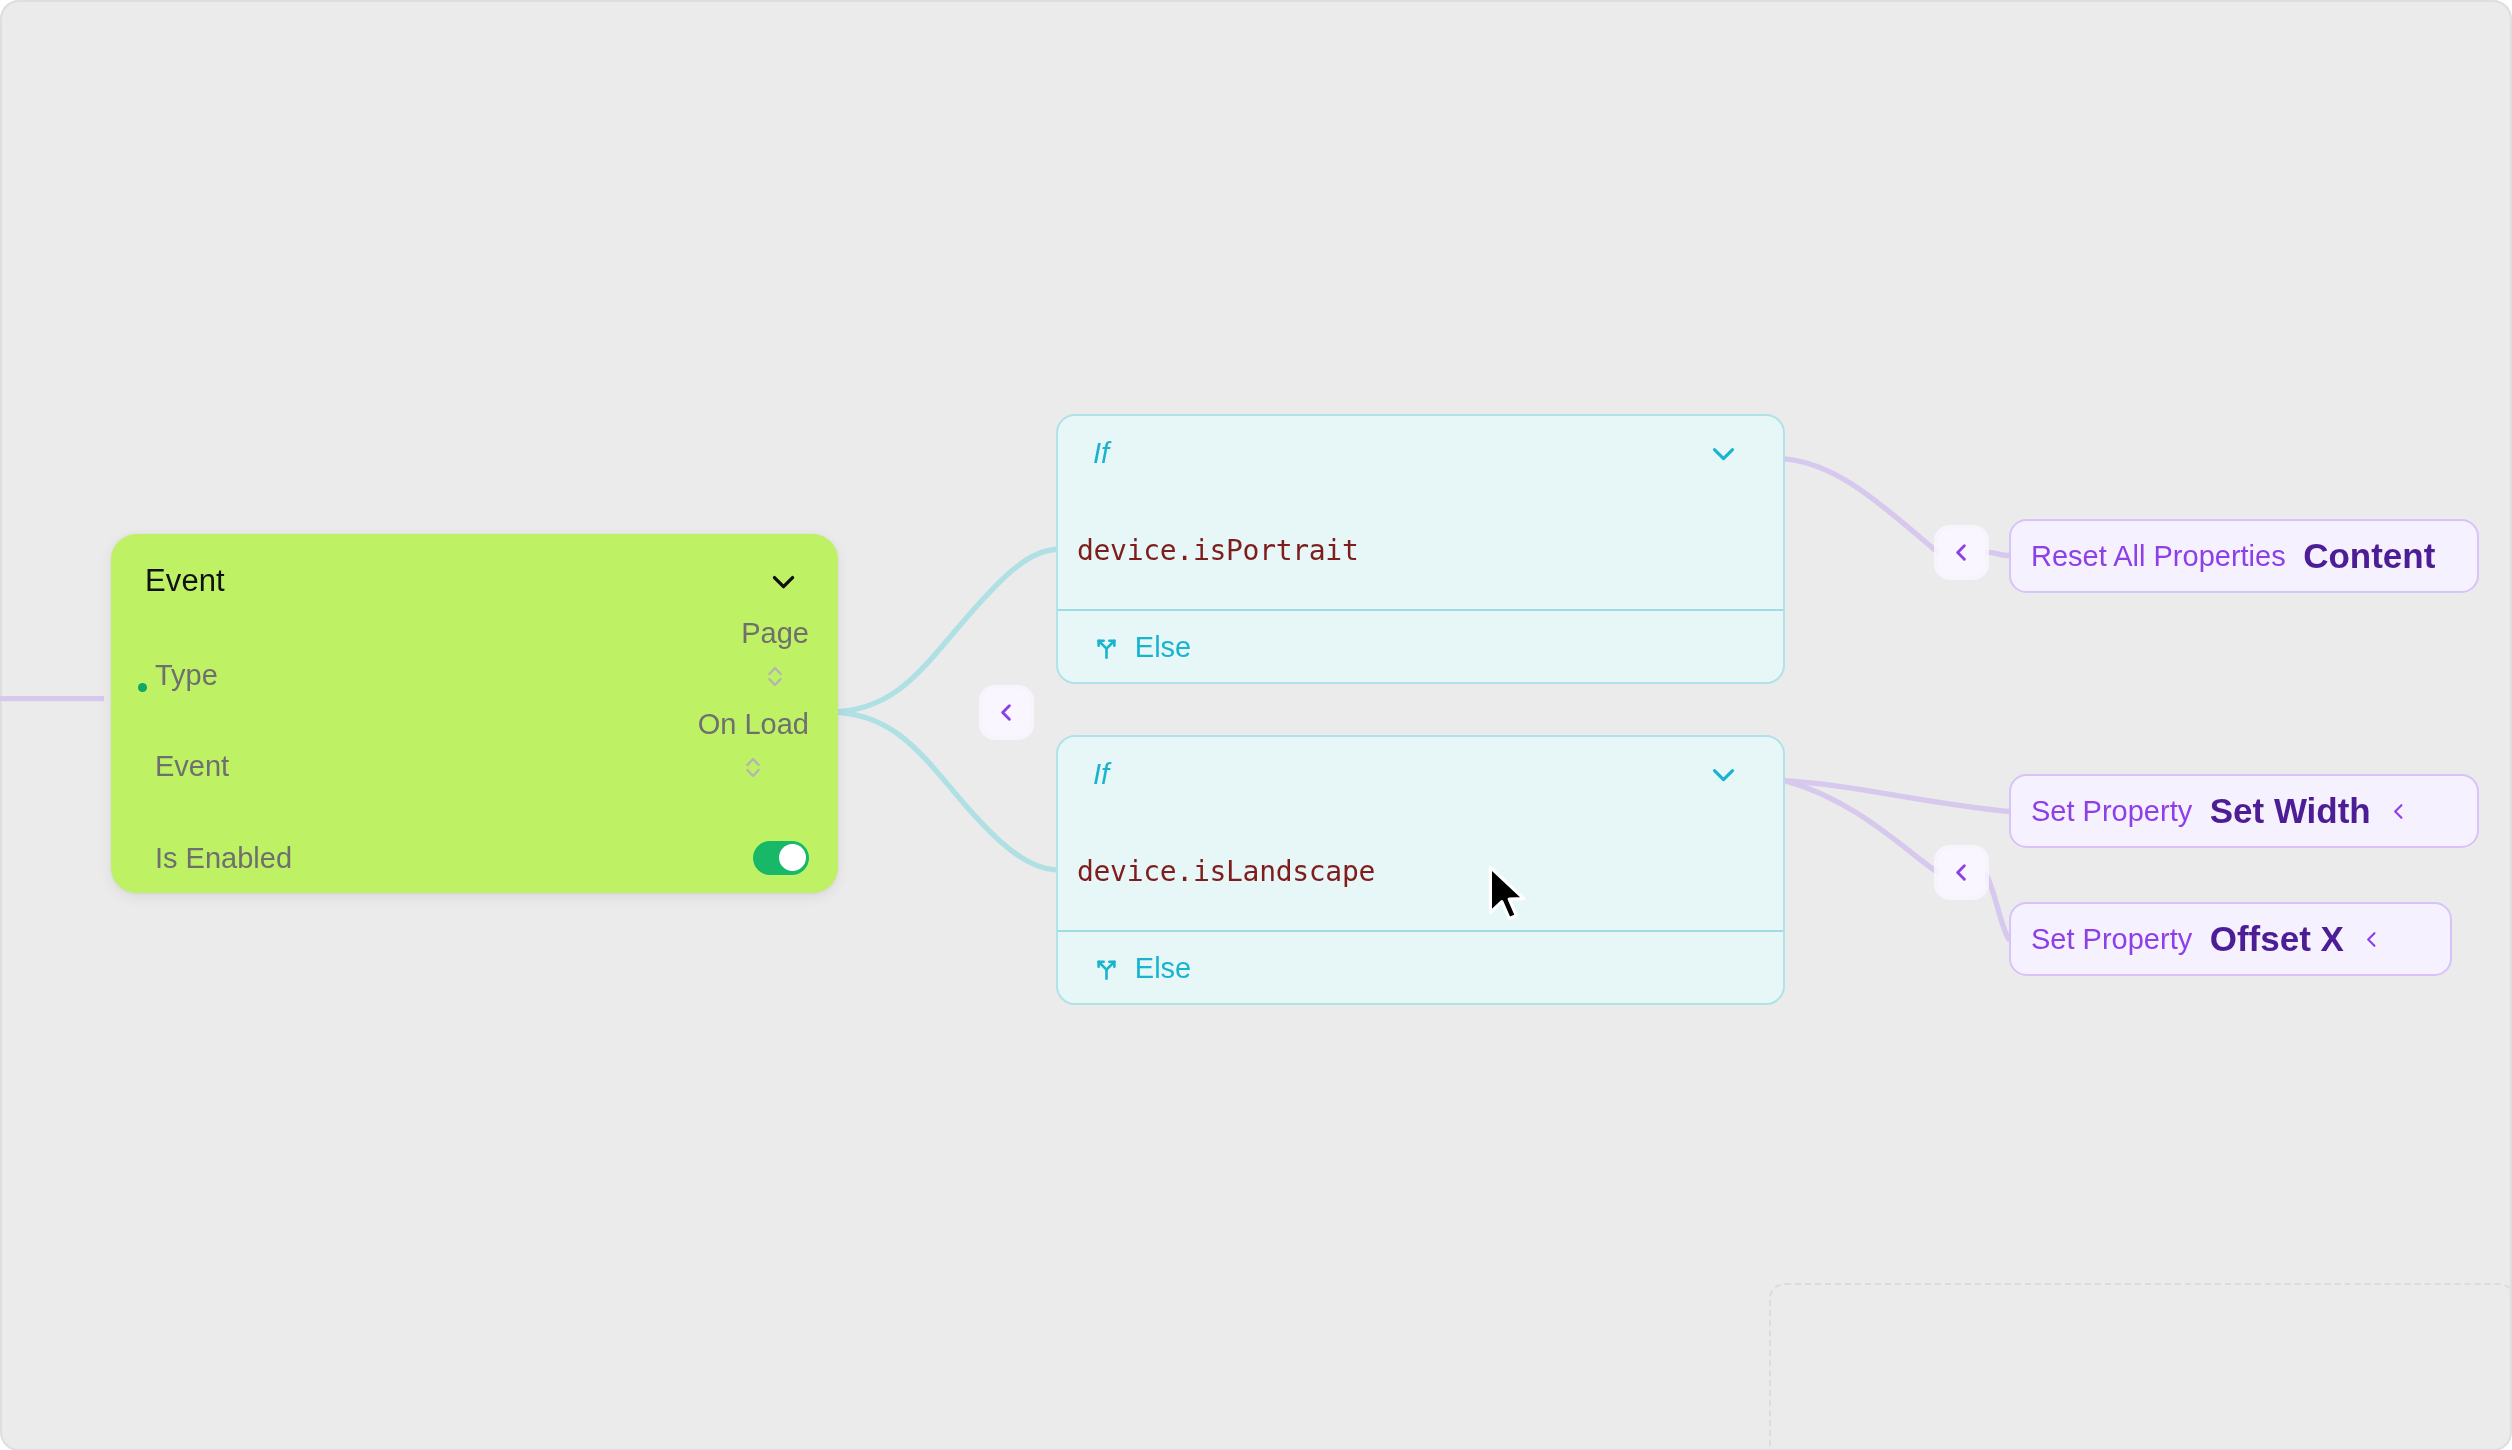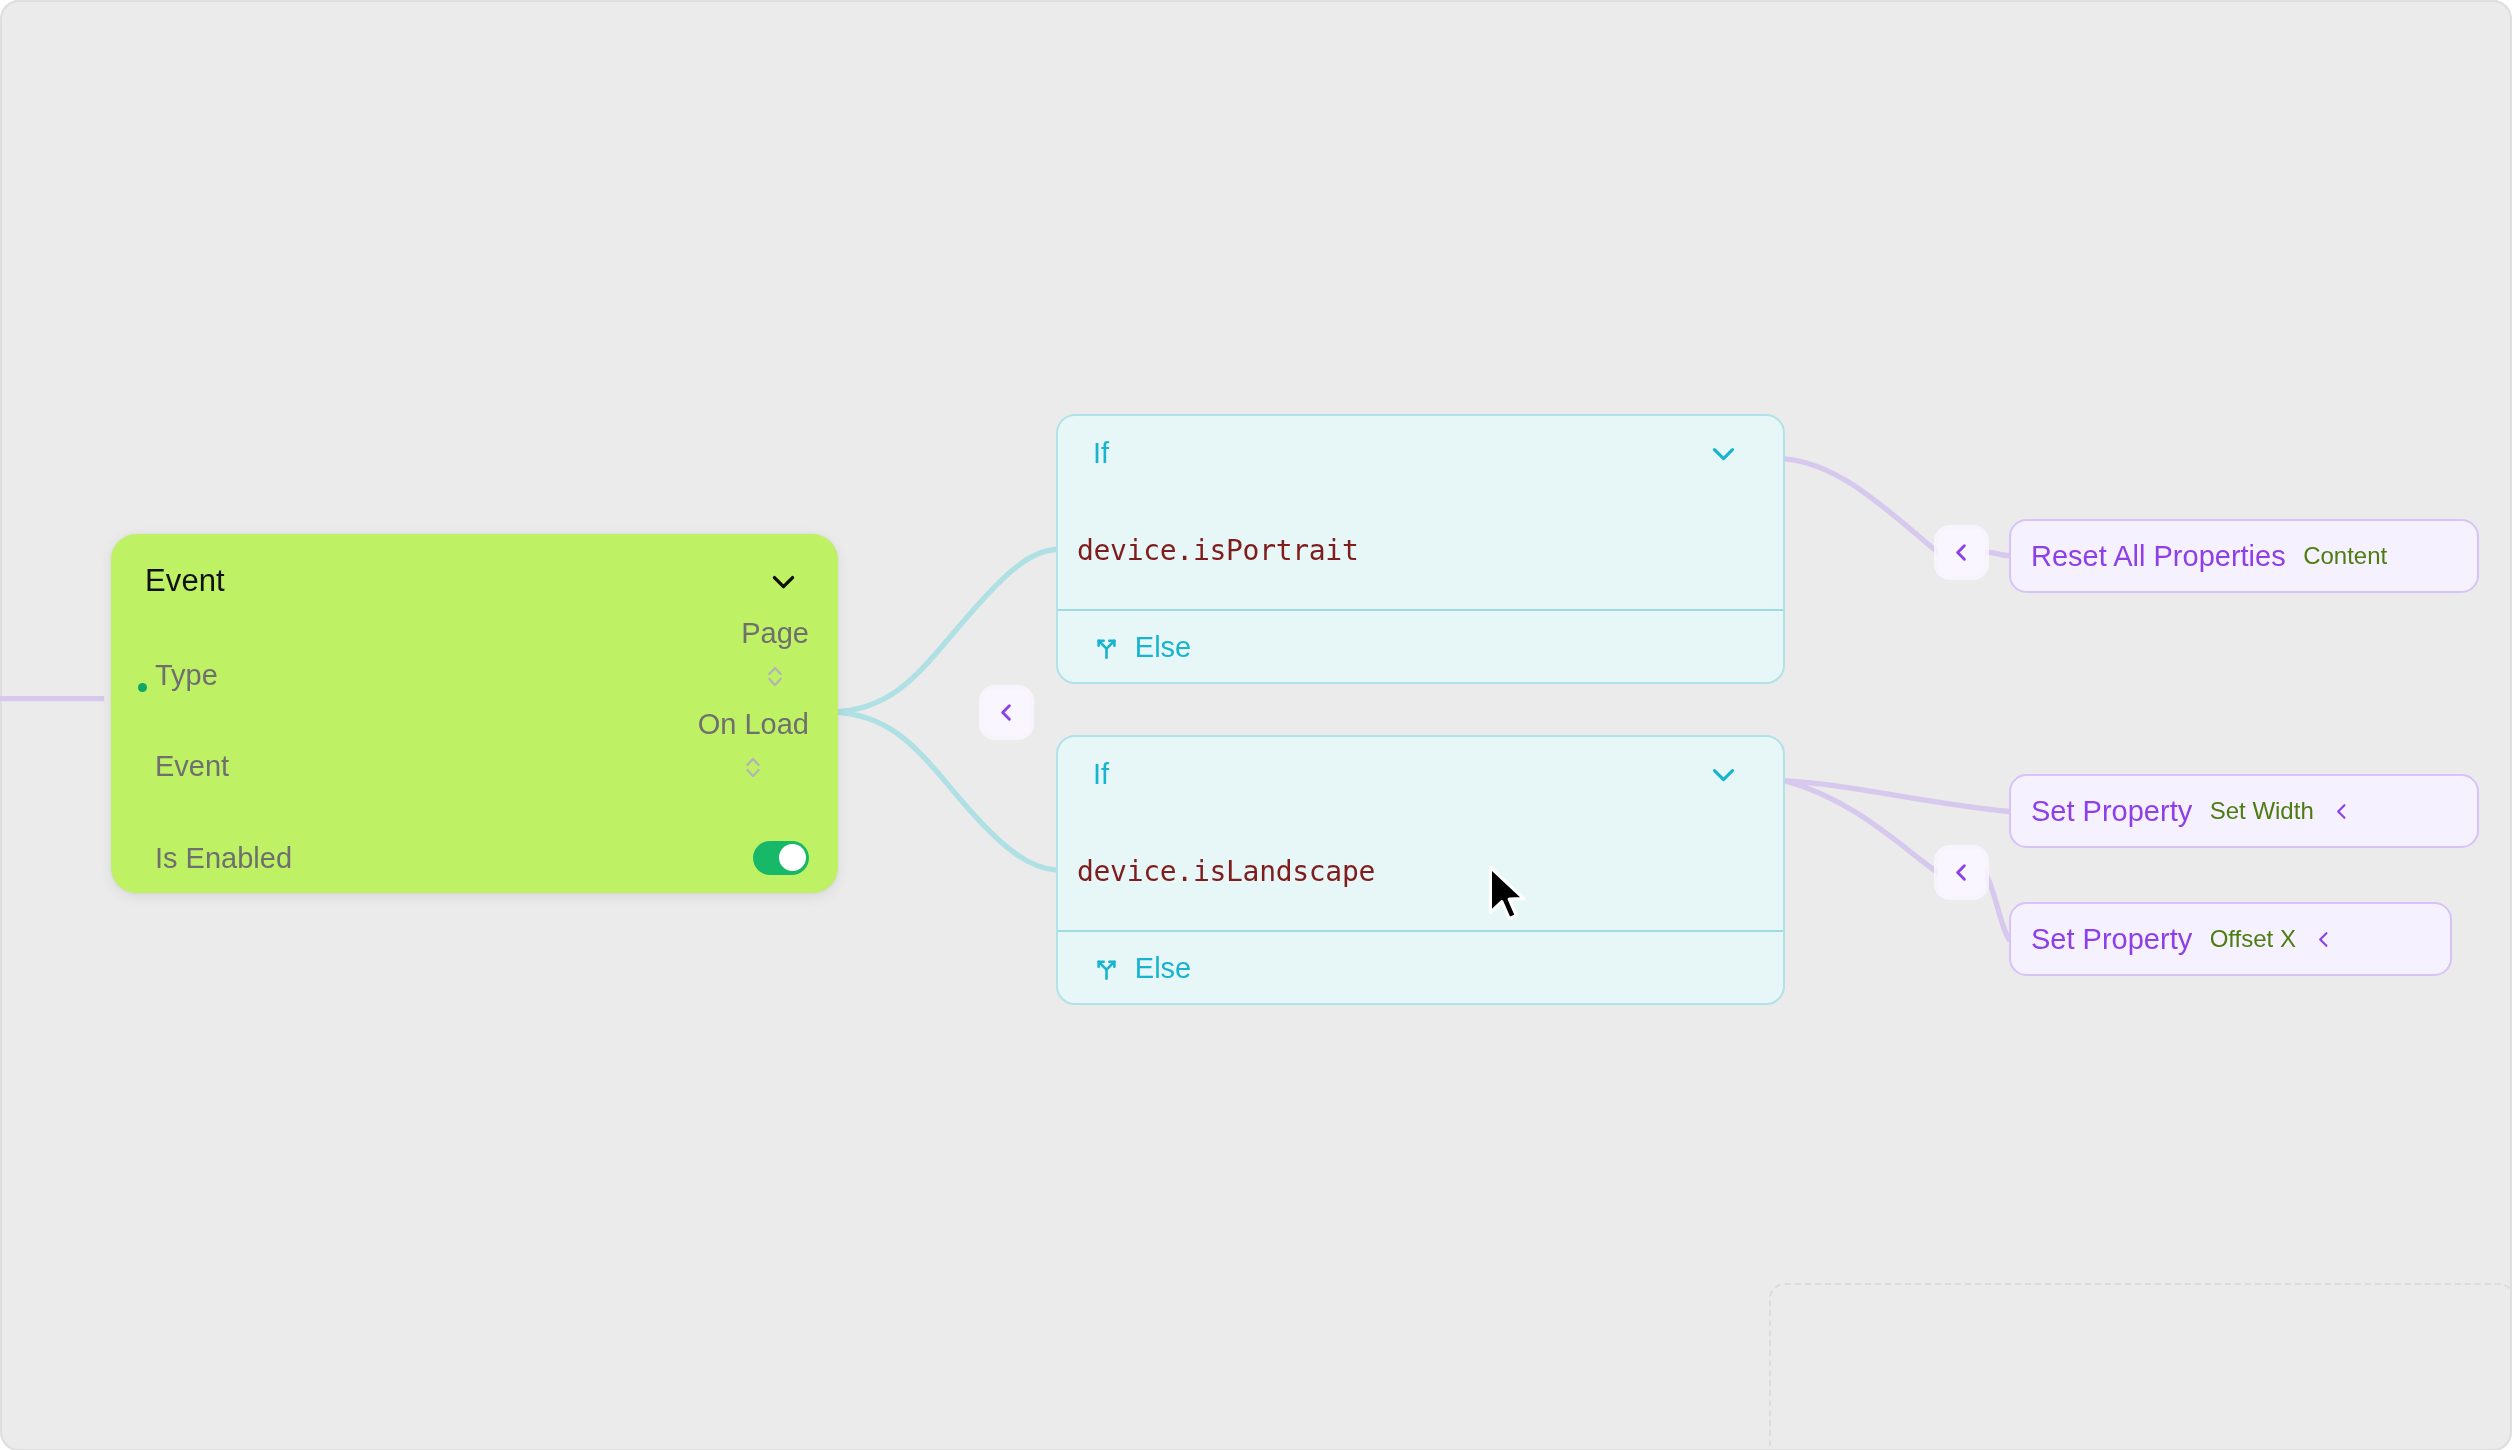--- a/index.html
+++ b/index.html
@@ -122,20 +122,21 @@
   }
   #if-node-1 { left: 1056px; top: 414px; height: 270px; }
   #if-node-2 { left: 1056px; top: 735px; height: 270px; }
 
   .if-head {
     position: relative;
     height: 75px;
     display: flex; align-items: center;
     padding: 0 44px 0 35px;
     box-sizing: border-box;
+    font-style: italic;
   }
   .if-label {
     font-size: 29px;
     color: #18b4cf;
     font-weight: 400;
   }
   .if-chevron {
     margin-left: auto;
     width: 31px; height: 31px;
     display: block;
@@ -191,23 +192,23 @@
     gap: 17.5px;
     padding: 0 20px;
     white-space: nowrap;
   }
   .chip-kind {
     font-size: 29px;
     color: #8d3fe8;
     font-weight: 400;
   }
   .chip-target {
-    font-size: 24px;
-    color: #4d7c0f;
-    font-weight: 400;
+    font-size: 35px;
+    color: #4c1d95;
+    font-weight: 700;
   }
   .chip-chevron { width: 21.5px; height: 27px; display: block; flex: none; }
 
   #chip-reset  { left: 2009px; top: 519px;  width: 470px; }
   #chip-width  { left: 2009px; top: 774px; width: 470px; }
   #chip-offset { left: 2009px; top: 902px; width: 443px; }
 
   
   #drop-placeholder {
     position: absolute;

